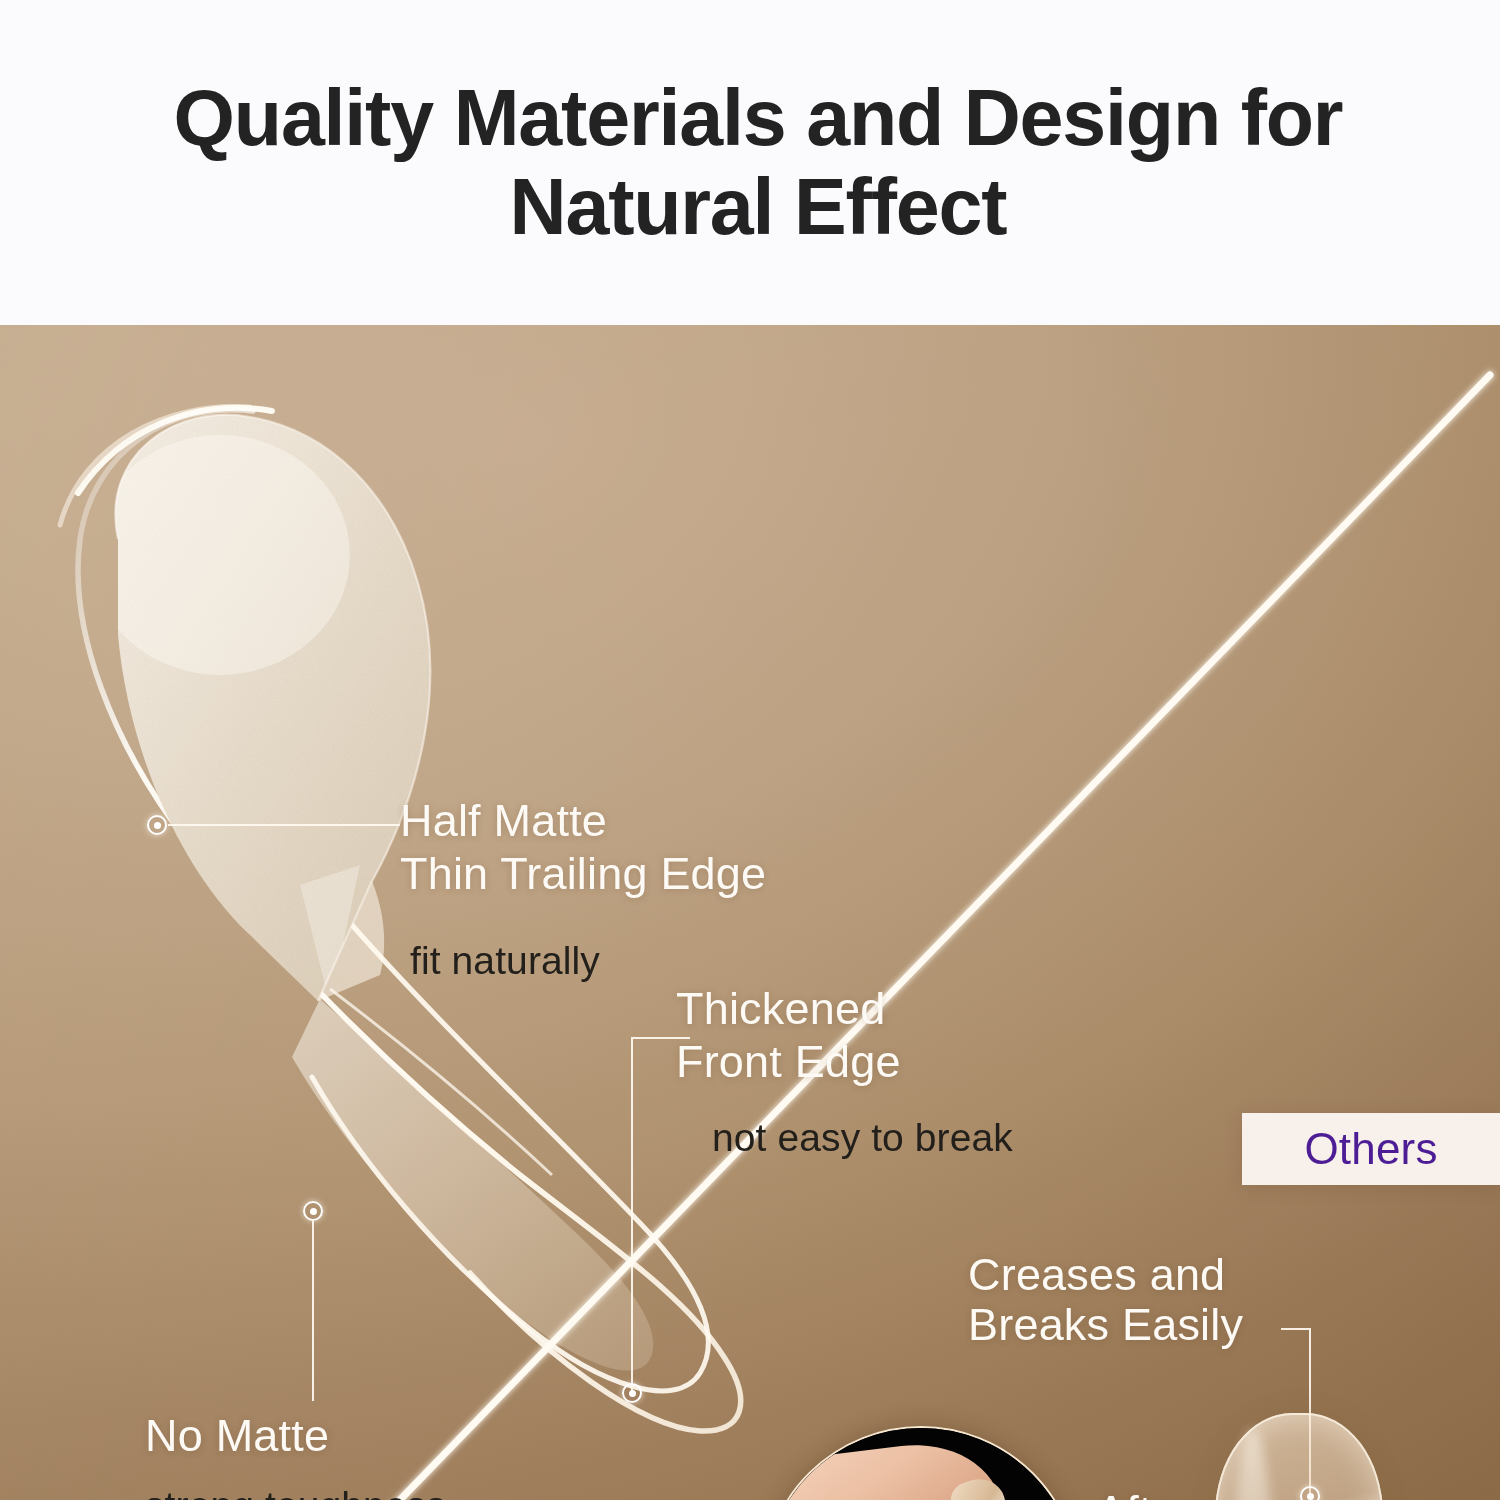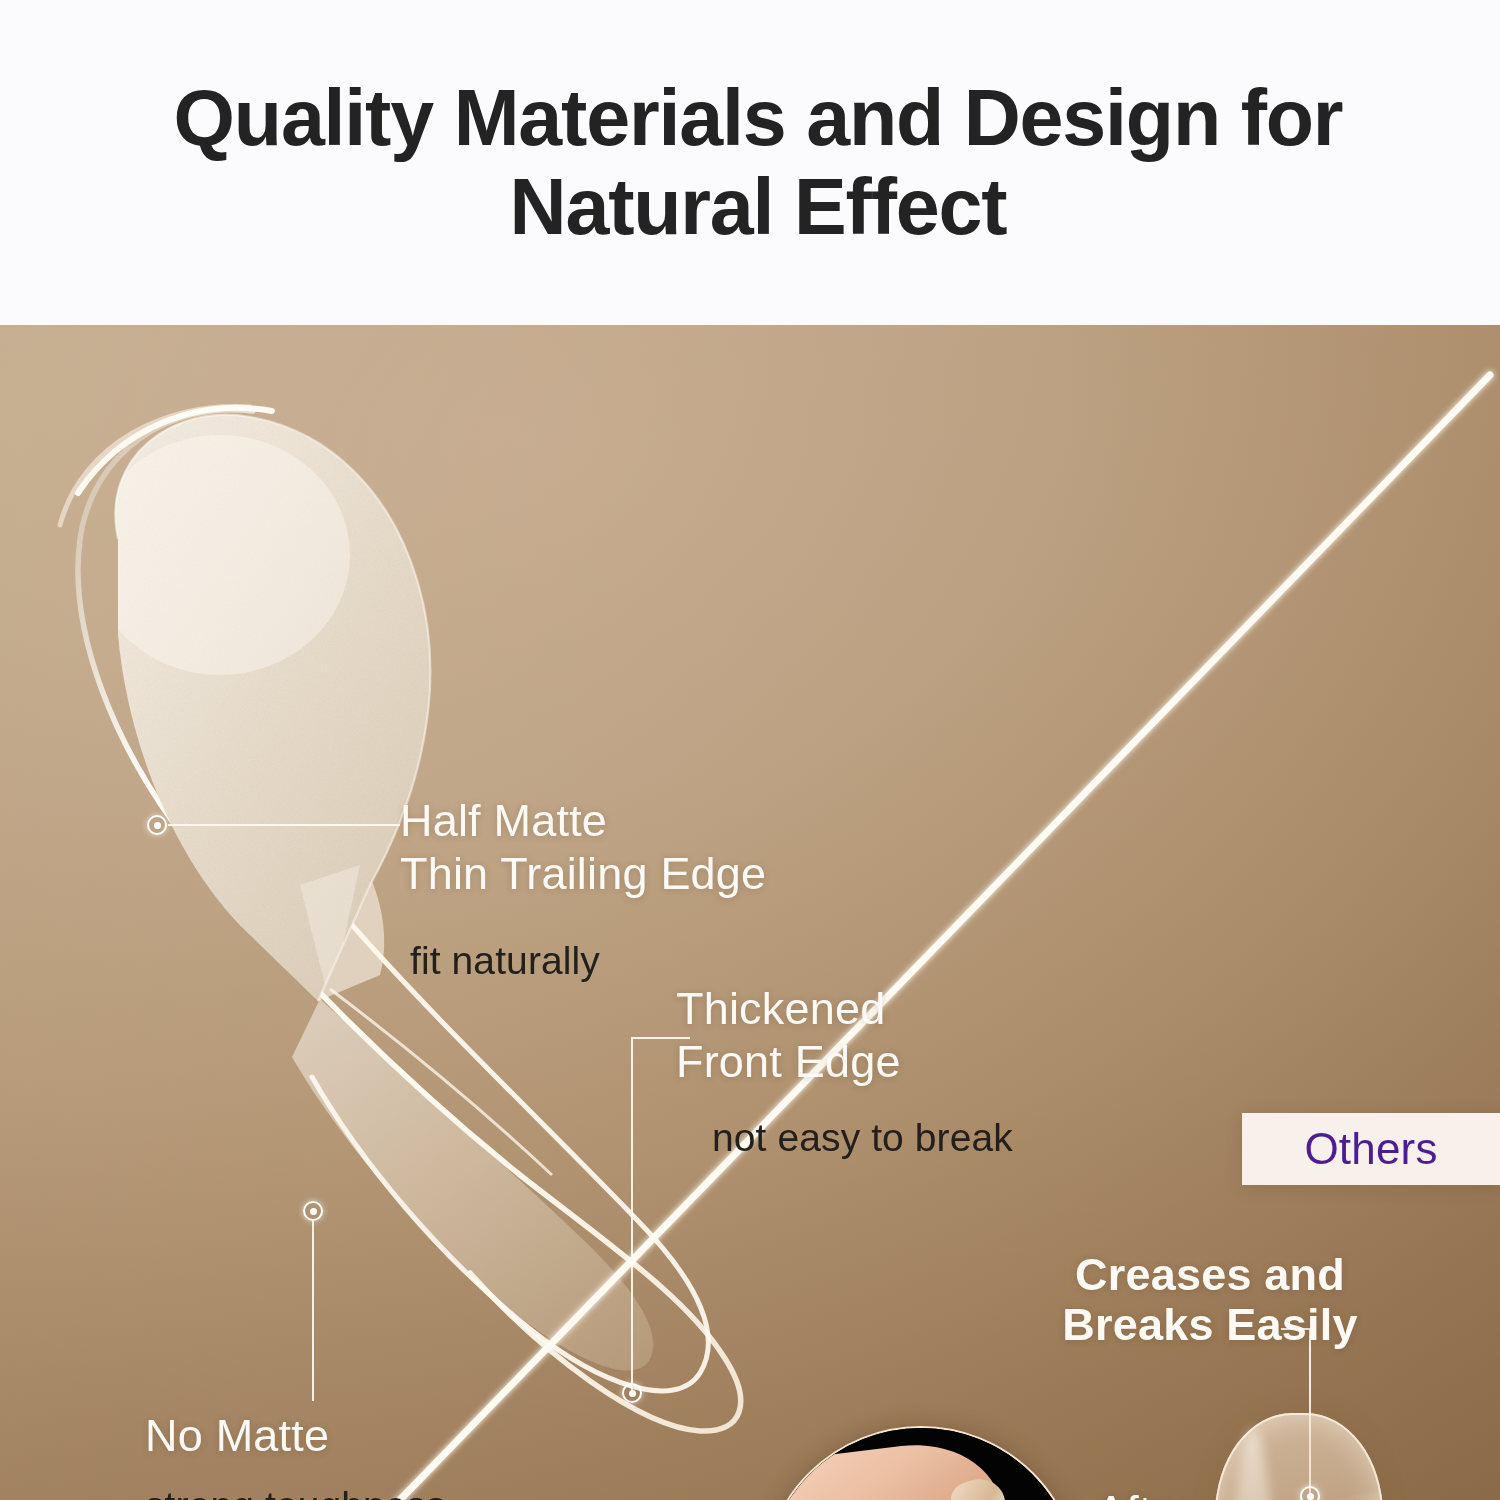--- a/index.html
+++ b/index.html
@@ -294,21 +294,21 @@
 Thin Trailing Edge</div>
     <div class="cap-sub" style="left:410px; top:604px;margin-top:9px;">fit naturally</div>
 
     <div class="cap-main" style="left:676px; top:658px; width:360px;">Thickened
 Front Edge</div>
     <div class="cap-sub" style="left:688px; top:790px;margin-left:24px;">not easy to break</div>
 
     <div class="cap-main" style="left:145px; top:1085px; width:420px;">No Matte</div>
     <div class="cap-sub" style="left:145px; top:1158px;">strong toughness</div>
 
-    <div class="cap-main" style="left:1010px; top:925px; width:400px; text-align:center; line-height:1.1;font-weight:bold;">Creases and
+    <div class="cap-main" style="left:968px; top:925px; width:400px; text-align:left; line-height:1.1;">Creases and
 Breaks Easily</div>
 
     <div class="cap-main" style="left:1096px; top:1162px; width:150px; text-align:left; line-height:1.1;">After
 Bend</div>
 
     <div class="badge" id="badge-others">
       <span class="badge-text">Others</span>
     </div>
 
   </div>

